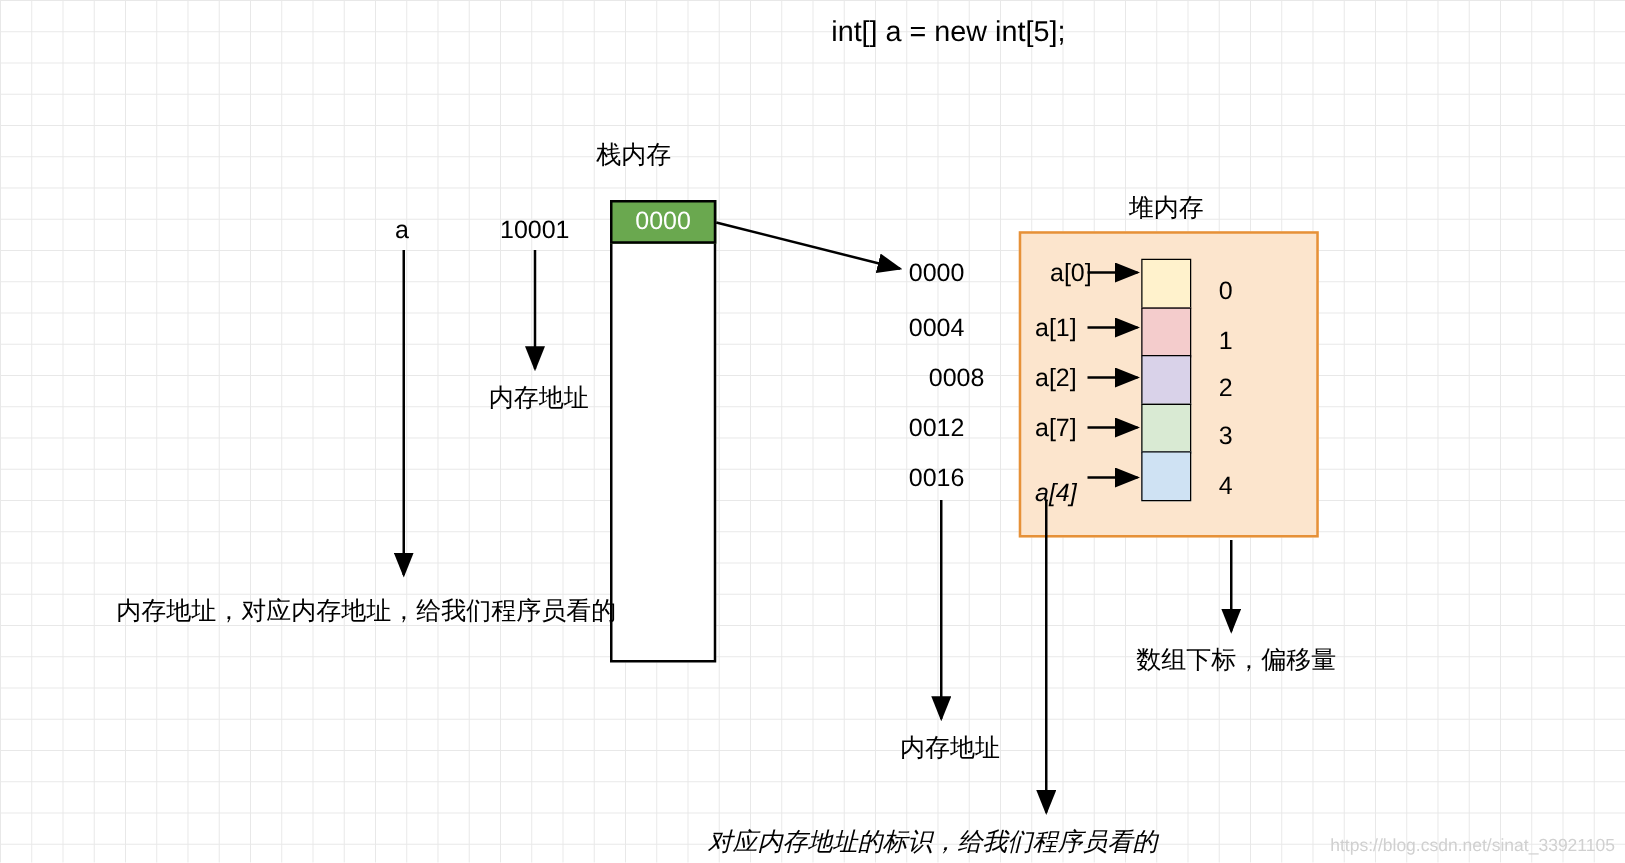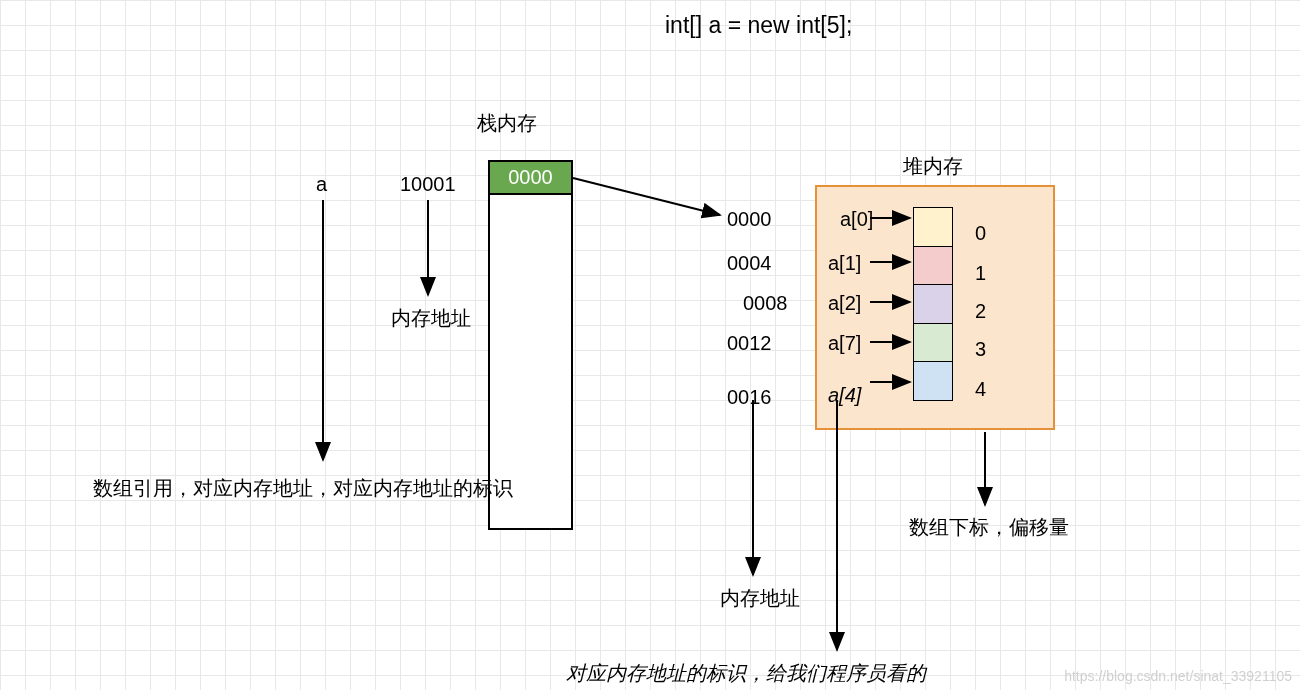--- a/index.html
+++ b/index.html
@@ -89,39 +89,39 @@
 <div class="abs stack-box"></div>
 <div class="abs stack-top">
   <span>0000</span>
 </div>
 
 <div class="abs text" style="left:316px; top:173px;">a</div>
 <div class="abs text" style="left:400px; top:173px;">10001</div>
 
 <div class="abs text" style="left:391px; top:305px;">内存地址</div>
 
-<div class="abs text" style="left:93px; top:475px;">数组引用，对应内存地址，对应内存地址的标识</div>
+<div class="abs text" style="left:93px; top:475px;">内存地址，对应内存地址，给我们程序员看的</div>
 
 <div class="abs text heap-title" style="left:903px; top:153px;">堆内存</div>
 
 <div class="abs heap-box"></div>
 
 <div class="abs heap-cells">
   <div class="heap-cell c0"></div>
   <div class="heap-cell c1"></div>
   <div class="heap-cell c2"></div>
   <div class="heap-cell c3"></div>
   <div class="heap-cell c4"></div>
 </div>
 
 <div class="abs text" style="left:727px; top:208px;">0000</div>
 <div class="abs text" style="left:727px; top:252px;text-align:center;">0004</div>
 <div class="abs text" style="left:727px; top:292px;margin-left:16px;">0008</div>
 <div class="abs text" style="left:727px; top:332px;">0012</div>
-<div class="abs text" style="left:727px; top:386px;">0016</div>
+<div class="abs text" style="left:727px; top:372px;">0016</div>
 
 <div class="abs text" style="left:828px; top:208px;margin-left:12px;">a[0]</div>
 <div class="abs text" style="left:828px; top:252px;">a[1]</div>
 <div class="abs text" style="left:828px; top:292px;">a[2]</div>
 <div class="abs text" style="left:828px; top:332px;">a[7]</div>
 <div class="abs text" style="left:828px; top:384px;font-style:italic;">a[4]</div>
 
 <div class="abs text" style="left:975px; top:222px;">0</div>
 <div class="abs text" style="left:975px; top:262px;">1</div>
 <div class="abs text" style="left:975px; top:300px;">2</div>

